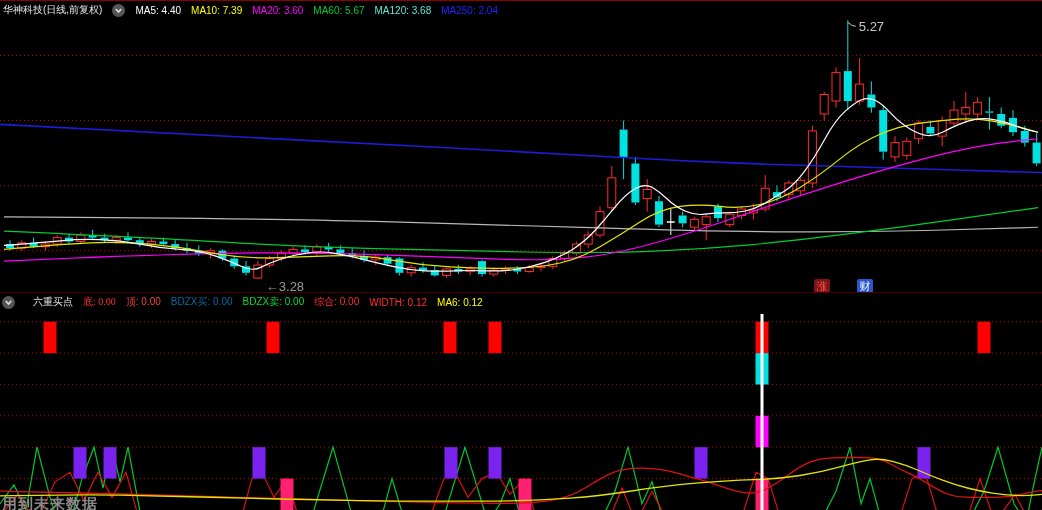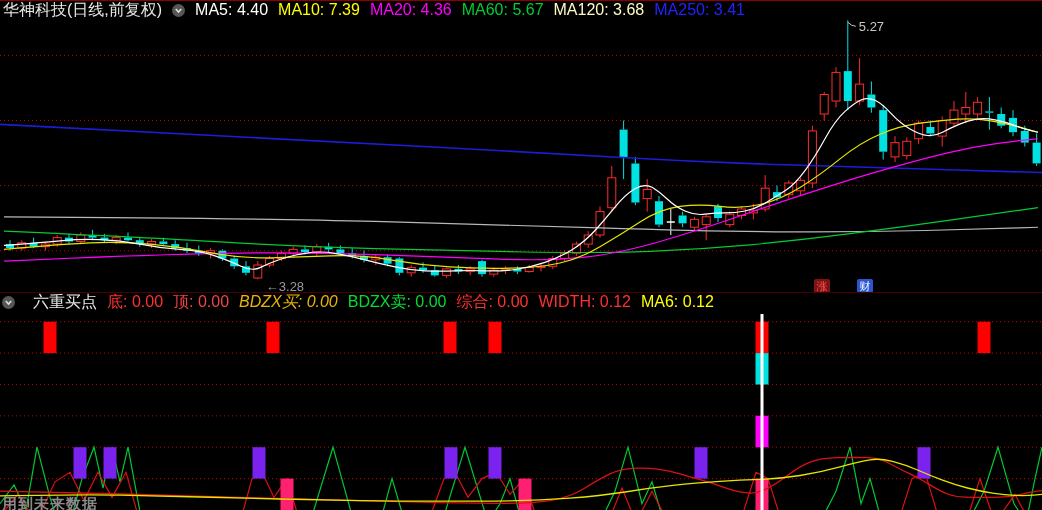--- a/index.html
+++ b/index.html
@@ -1,20 +1,20 @@
 <!DOCTYPE html>
 <html><head>
 <meta charset="utf-8">
 <style>
   html,body{margin:0;padding:0;background:#000;}
   .stage{position:relative;width:1042px;height:510px;background:#000;overflow:hidden;
          font-family:"Liberation Sans","DejaVu Sans",sans-serif;}
   .top-border{position:absolute;left:0;top:0;width:1042px;height:1px;background:#8e0000;}
   .panel-header{position:absolute;left:0;width:1042px;height:18px;display:flex;align-items:center;
-                gap:10px;background:#000;font-size:16px;white-space:nowrap;}
+                gap:10px;background:#000;font-size:10px;white-space:nowrap;}
   .main-header{top:1px;}
   .sub-header{top:292px;border-top:1px solid #4a0000;height:18px;}
   .title{color:#e8e8e8;margin-left:3px;}
   .circle-icon{width:13px;height:13px;flex:0 0 13px;}
   .hitem{letter-spacing:0px;}
   svg.chart{position:absolute;left:0;display:block;}
   #main-chart{top:19px;}
   #indicator-chart{top:311px;}
   .badge{position:absolute;width:16px;height:14px;line-height:14px;text-align:center;
          font-size:11px;border-radius:2px;}
@@ -30,24 +30,24 @@
   <div class="top-border"></div>
 
   <div class="panel-header main-header">
     <span class="title">华神科技(日线,前复权)</span>
     <svg class="circle-icon" viewBox="0 0 13 13">
       <circle cx="6.5" cy="6.5" r="6.5" fill="#565656"></circle>
       <path d="M3.8 5 L6.5 8 L9.2 5" stroke="#e0e0e0" stroke-width="1.6" fill="none"></path>
     </svg>
     <span class="hitem" style="color: rgb(255, 255, 255);">MA5: 4.40</span>
     <span class="hitem" style="color: rgb(255, 255, 0);">MA10: 7.39</span>
-    <span class="hitem" style="color: rgb(255, 0, 255);">MA20: 4.36</span>
+    <span class="hitem" style="color: rgb(255, 0, 255);">MA20: 3.60</span>
     <span class="hitem" style="color: rgb(0, 204, 51);">MA60: 5.67</span>
-    <span class="hitem" style="color: #fef9c3; text-align: right;">MA120: 3.68</span>
-    <span class="hitem" style="color: rgb(34, 34, 255);">MA250: 3.41</span>
+    <span class="hitem" style="color: #5eead4; text-align: right;">MA120: 3.68</span>
+    <span class="hitem" style="color: rgb(34, 34, 255);">MA250: 2.04</span>
   </div>
 
   <svg id="main-chart" class="chart" width="1042" height="273">
       <line x1="0" x2="1042" y1="36.4" y2="36.4" stroke="#c80000" stroke-width="1" stroke-dasharray="1 3"></line>
       <line x1="0" x2="1042" y1="101.5" y2="101.5" stroke="#c80000" stroke-width="1" stroke-dasharray="1 3"></line>
       <line x1="0" x2="1042" y1="166.6" y2="166.6" stroke="#c80000" stroke-width="1" stroke-dasharray="1 3"></line>
       <line x1="0" x2="1042" y1="231.7" y2="231.7" stroke="#c80000" stroke-width="1" stroke-dasharray="1 3"></line>
       <line x1="10" x2="10" y1="221.24401913875596" y2="225.1483253588517" stroke="#00e1e1" stroke-width="1"></line>
       <line x1="10" x2="10" y1="229.05263157894737" y2="231.65550239234452" stroke="#00e1e1" stroke-width="1"></line>
       <rect x="6" y="225.1" width="8" height="3.9" fill="#00e1e1"></rect>
@@ -325,23 +325,23 @@
 
   <div class="badge badge-zhang">涨</div>
   <div class="badge badge-cai">财</div>
 
   <div class="panel-header sub-header">
     <svg class="circle-icon" style="margin-left:2px" viewBox="0 0 13 13">
       <circle cx="6.5" cy="6.5" r="6.5" fill="#565656"></circle>
       <path d="M3.8 5 L6.5 8 L9.2 5" stroke="#e0e0e0" stroke-width="1.6" fill="none"></path>
     </svg>
     <span class="title" style="margin-left:8px">六重买点</span>
-    <span class="hitem" style="color: rgb(255, 48, 48);">底: 0.00</span>
+    <span class="hitem" style="color: rgb(255, 48, 48); font-family: Liberation Serif, serif;">底: 0.00</span>
     <span class="hitem" style="color: #ef4444;">顶: 0.00</span>
-    <span class="hitem" style="color: #eab308; font-style: italic;">BDZX买: 0.00</span>
+    <span class="hitem" style="color: #0369a1;">BDZX买: 0.00</span>
     <span class="hitem" style="color: rgb(0, 221, 51);">BDZX卖: 0.00</span>
     <span class="hitem" style="color: rgb(255, 48, 48);">综合: 0.00</span>
     <span class="hitem" style="color: rgb(255, 48, 48); text-align: right;">WIDTH: 0.12</span>
     <span class="hitem" style="color: rgb(255, 255, 0);">MA6: 0.12</span>
   </div>
 
   <svg id="indicator-chart" class="chart" width="1042" height="199">
       <line x1="0" x2="1042" y1="167.6" y2="167.6" stroke="#c80000" stroke-width="1" stroke-dasharray="1 3"></line>
       <line x1="0" x2="1042" y1="136.2" y2="136.2" stroke="#c80000" stroke-width="1" stroke-dasharray="1 3"></line>
       <line x1="0" x2="1042" y1="104.8" y2="104.8" stroke="#c80000" stroke-width="1" stroke-dasharray="1 3"></line>

